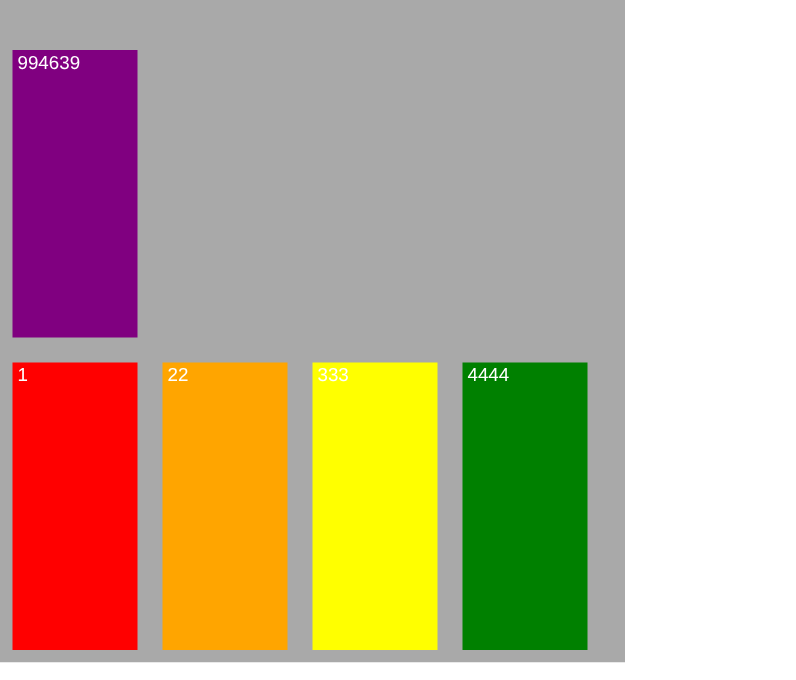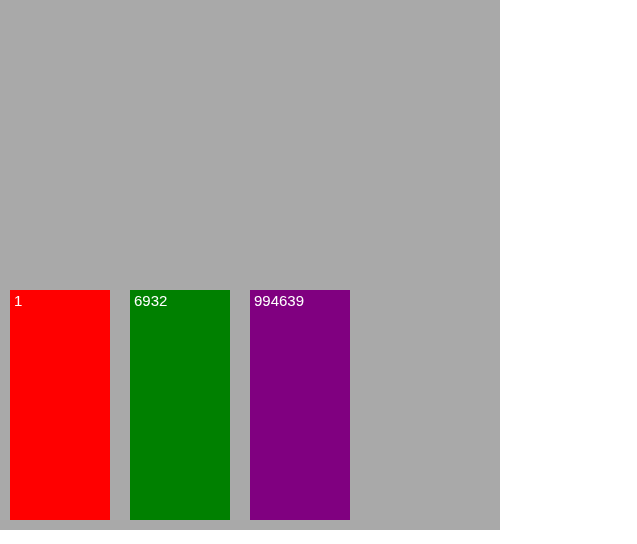--- a/index.html
+++ b/index.html
@@ -26,15 +26,17 @@
       font-size: 15px;
       padding: 2px 4px;
       box-sizing: border-box;
     }
   </style>
 </head>
 <body>
 
 <div class="container">
   <div class="box" style="background:#ff0000">1</div>
-  <div class="box" style="background:#008000">6932</div>
+  <div class="box" style="background:#ffa500">22</div>
+  <div class="box" style="background:#ffff00">333</div>
+  <div class="box" style="background:#008000">4444</div>
   <div class="box" style="background:#800080">994639</div>
 </div>
 
 </body></html>

